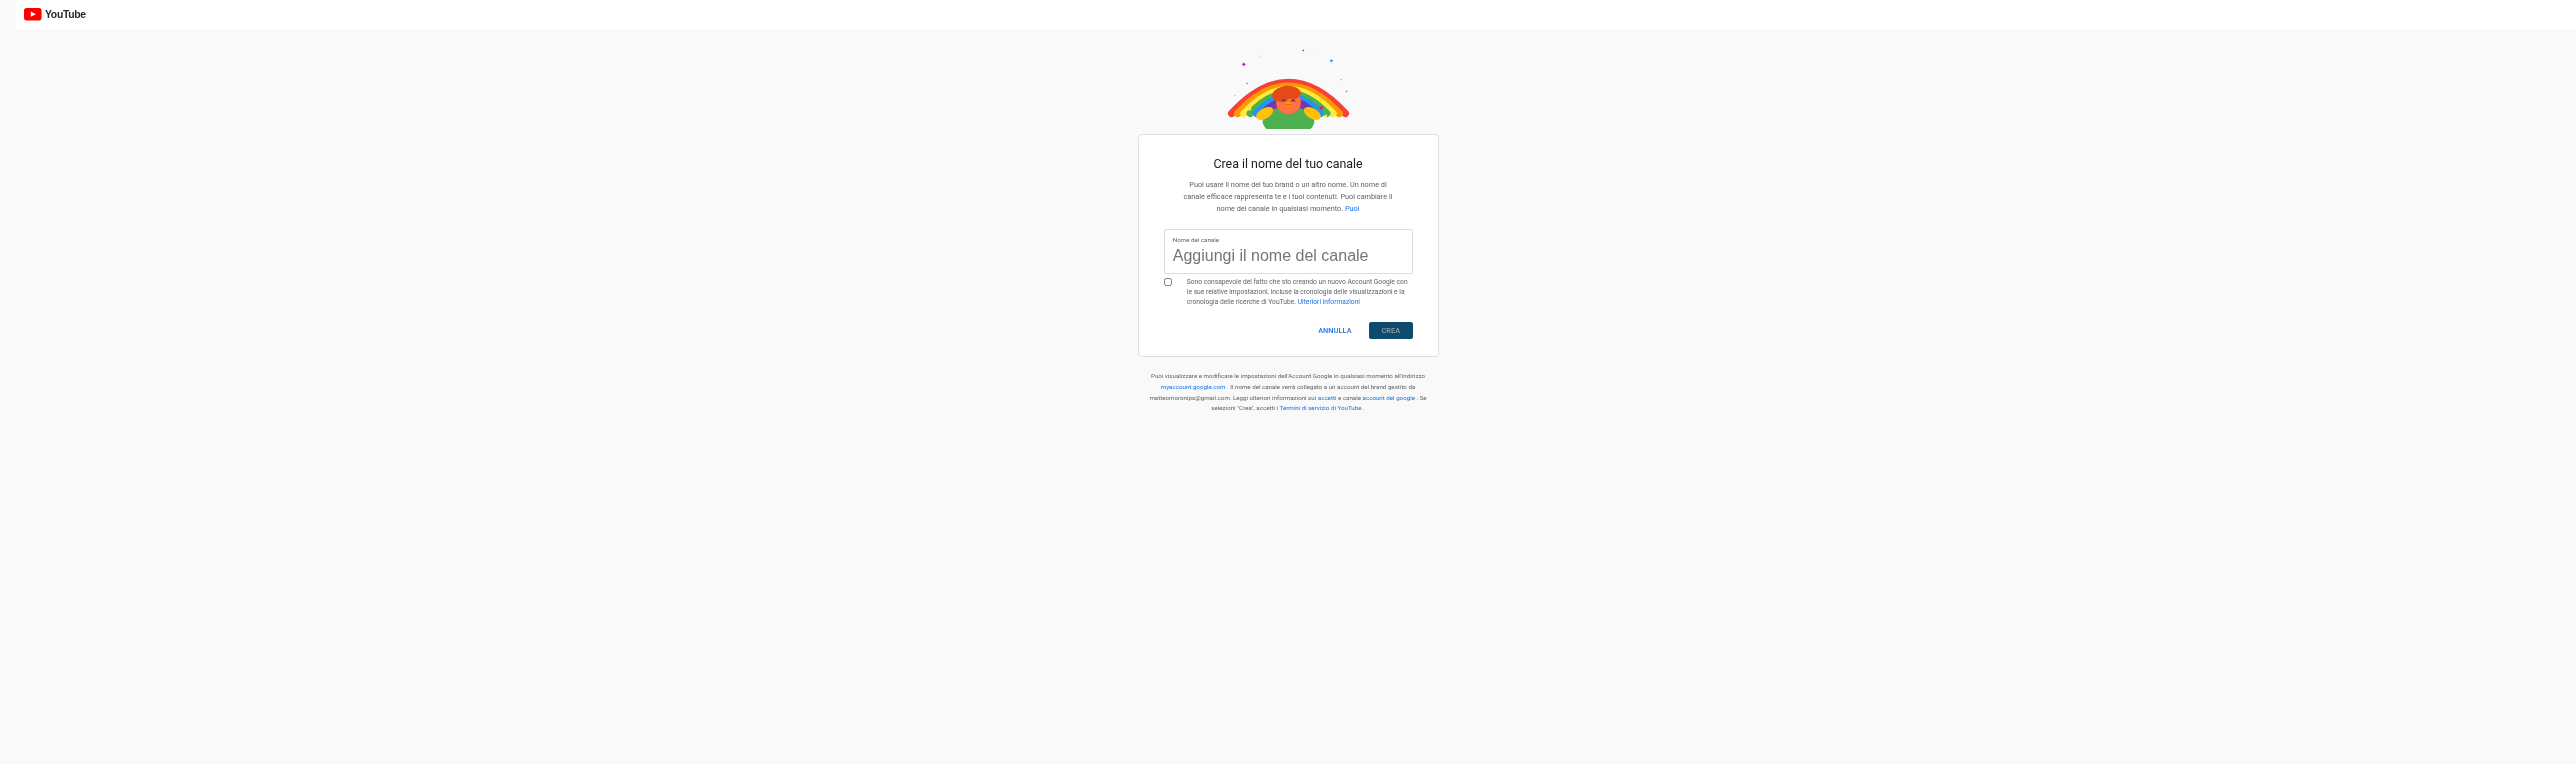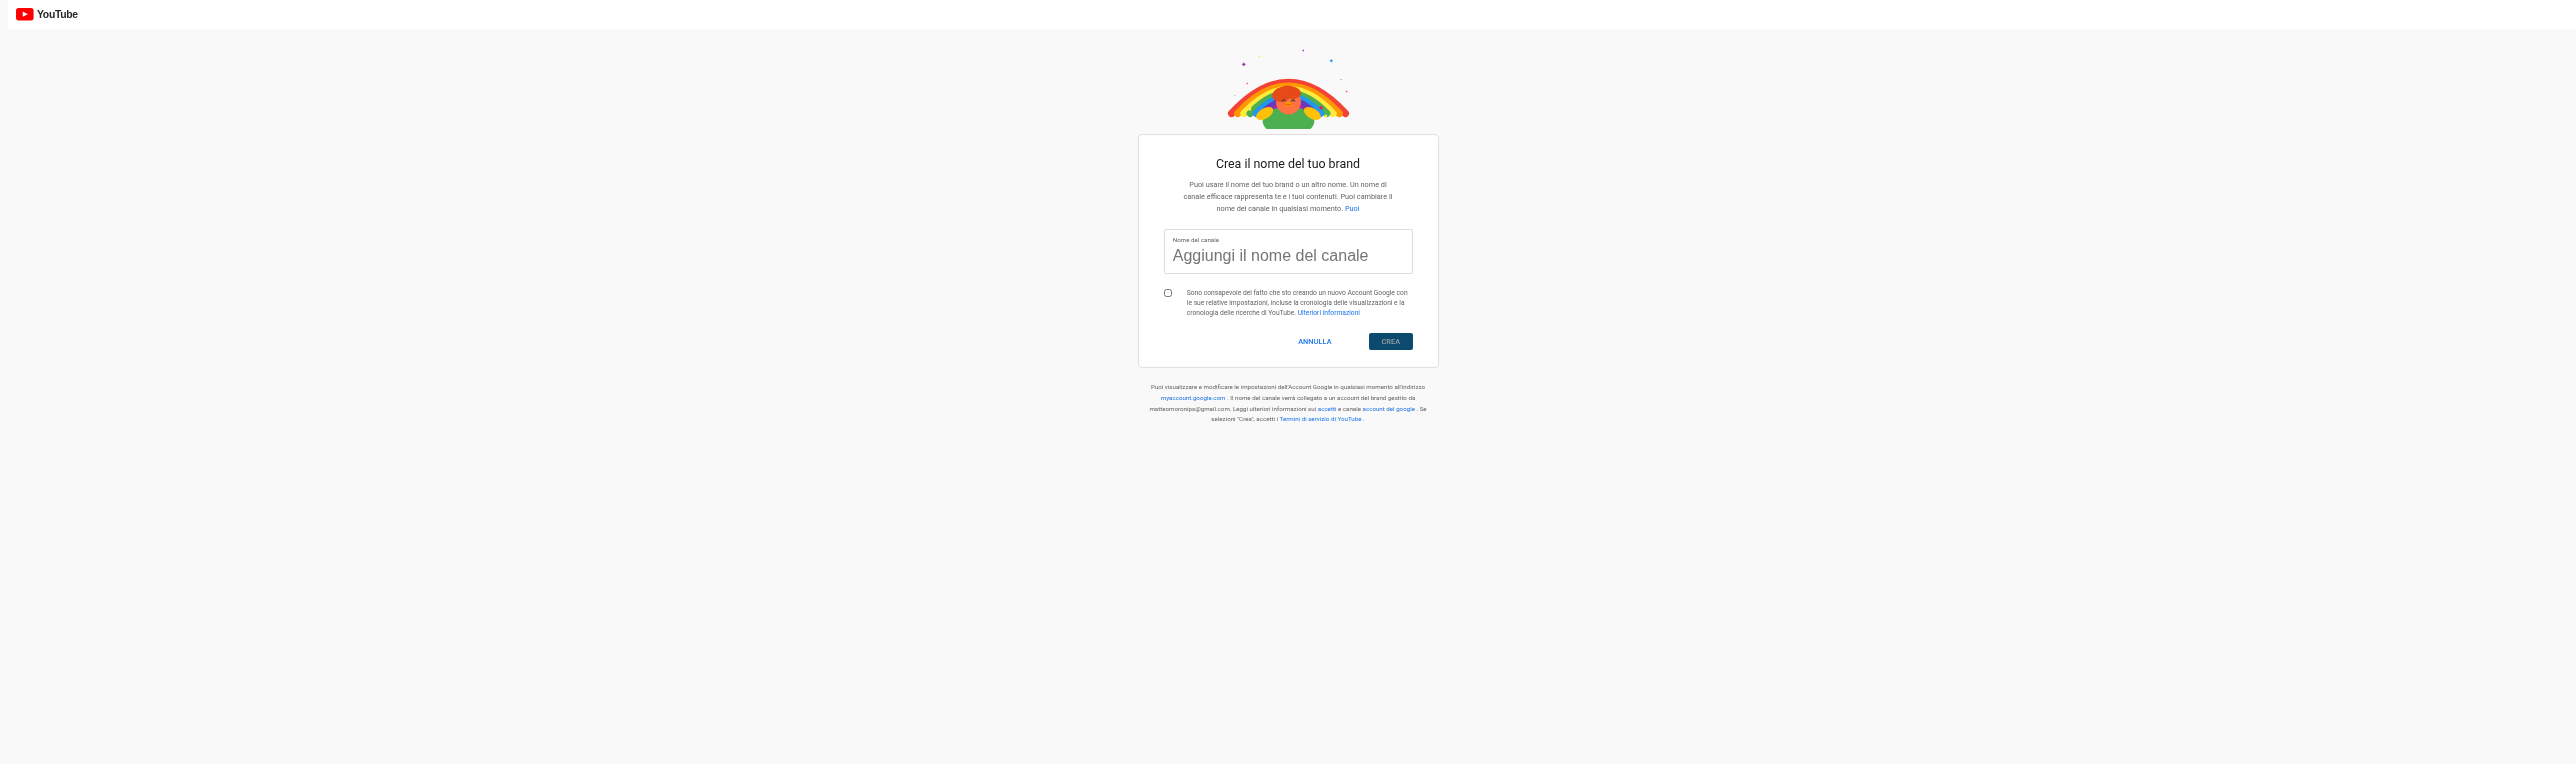--- a/index.html
+++ b/index.html
@@ -6,21 +6,21 @@
     body {
       font-family: 'Roboto', Arial, sans-serif;
       background: #f9f9f9;
       min-height: 100vh;
       color: #202124;
     }
 
     
     .header {
       position: fixed;
-      top: 0; left: 8px; right: 0;
+      top: 0; left: 16px; right: 0;
       height: 29px;
       background: #fff;
       display: flex;
       align-items: center;
       padding: 0 8.3px;
       z-index: 100;
     }
     .yt-logo {
       display: flex;
       align-items: center;
@@ -90,21 +90,21 @@
     }
 
     .card-description a {
       color: #1a73e8;
       text-decoration: none;
     }
 
     
     .input-group {
       width: 100%;
-      margin-bottom: 14px;
+      margin-bottom: 3px;
       border: 0.5px solid #dadce0;
       border-radius: 2.1px;
       padding: 6.2px 8.3px 7.3px;
       position: relative;
     }
     .input-label {
       font-size: 6.2px;
       color: #5f6368;
       display: block;
       margin-bottom: 3.1px;
@@ -141,21 +141,21 @@
       line-height: 1.55;
     }
     .checkbox-label a {
       color: #1a73e8;
       text-decoration: none;
     }
 
     
     .button-row {
       display: flex;
-      gap: 25px;
+      gap: 5px;
       align-items: flex-end;
       justify-content: flex-end;
       width: 100%;
     }
 
     .btn {
       padding: 4.1px 12.4px;
       border-radius: 2.1px;
       font-size: 7.3px;
       font-weight: 500;
@@ -253,21 +253,21 @@
       <ellipse cx="140" cy="122" rx="7" ry="5" fill="#FF8F00"></ellipse>
       <path d="M 133 122 Q 140 126 147 122" fill="#E65100"></path>
 
       <rect x="62" y="128" width="6" height="6" fill="#FFEB3B" rx="1" transform="rotate(20, 65, 131)"></rect>
       <rect x="200" y="126" width="6" height="6" fill="#E91E63" rx="1" transform="rotate(-15, 203, 129)"></rect>
       <rect x="210" y="142" width="5" height="5" fill="#FFEB3B" rx="1" transform="rotate(30, 212, 144)"></rect>
     </svg>
   </div>
 
   <div class="card">
-    <h1 class="card-title">Crea il nome del tuo brand</h1>
+    <h1 class="card-title">Crea il nome del tuo canale</h1>
 
     <p class="card-description">
       <span>Puoi usare il nome del tuo brand o un altro nome. Un nome di canale efficace rappresenta te e i tuoi contenuti. Puoi cambiare il nome del canale in qualsiasi momento.</span>
       <a href="#">Puoi</a>
     </p>
 
     <div class="input-group">
       <label class="input-label">Nome del canale</label>
       <input type="text" class="channel-name-input" placeholder="Aggiungi il nome del canale" style="">
     </div>

